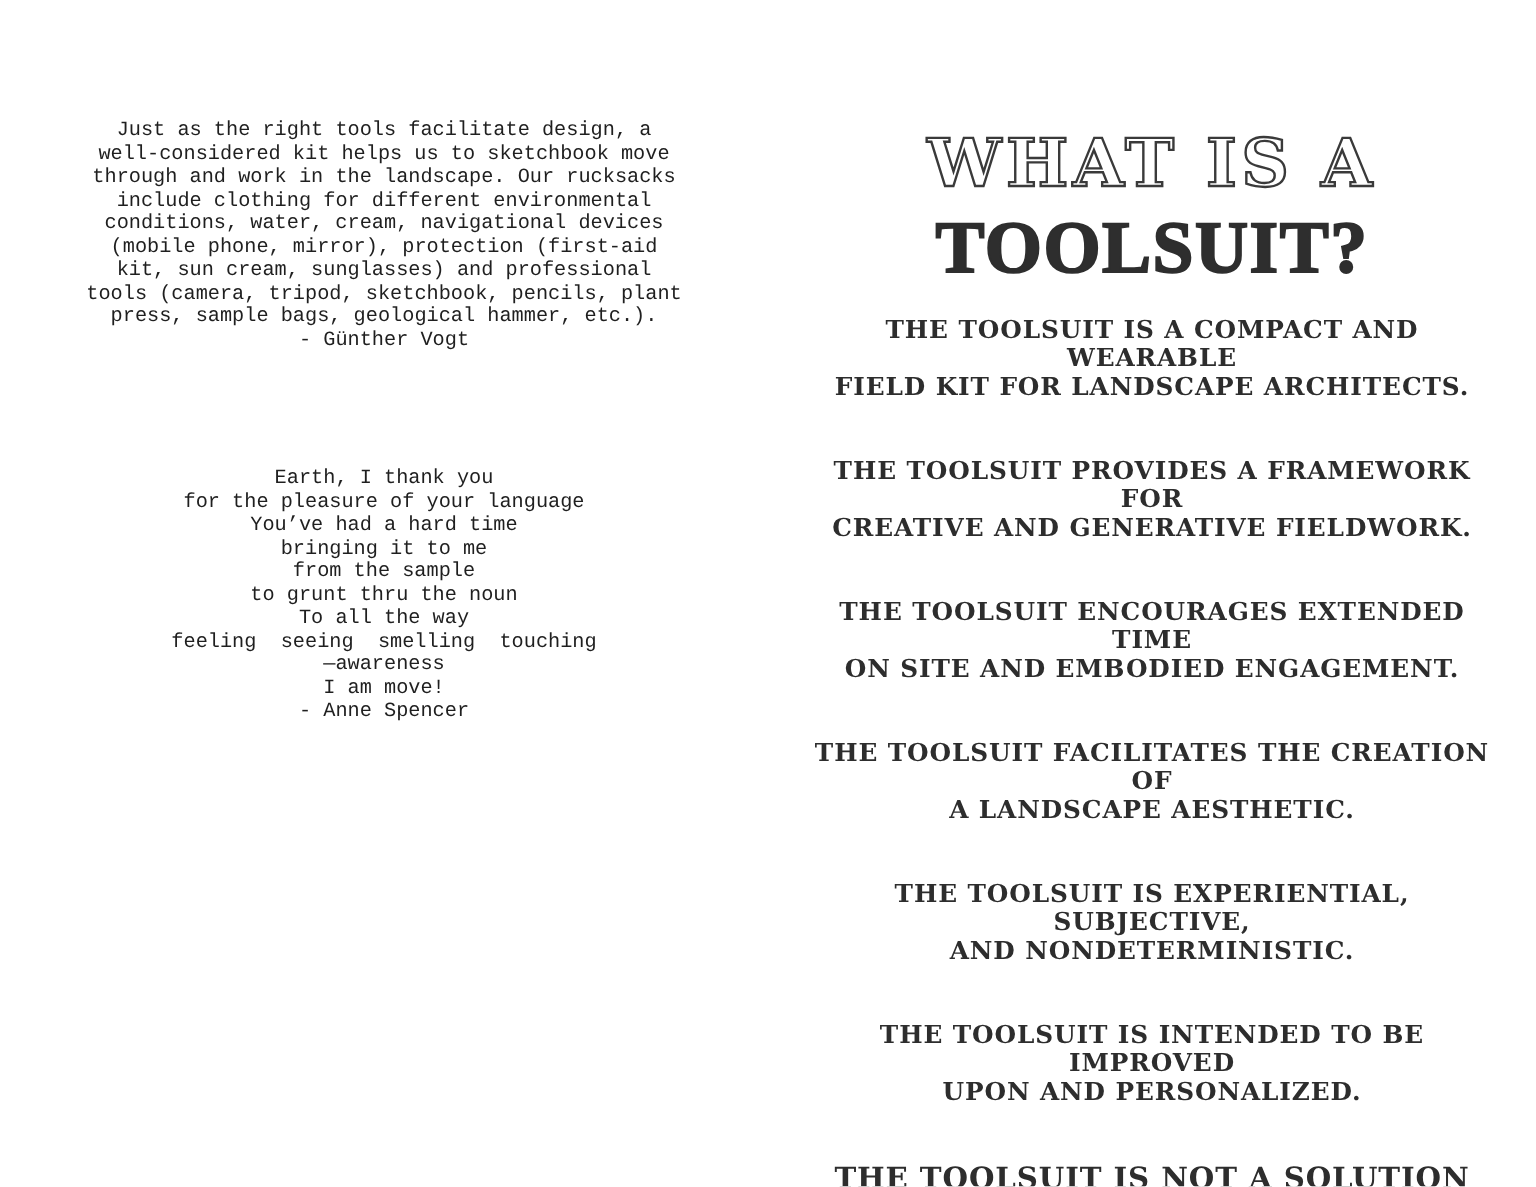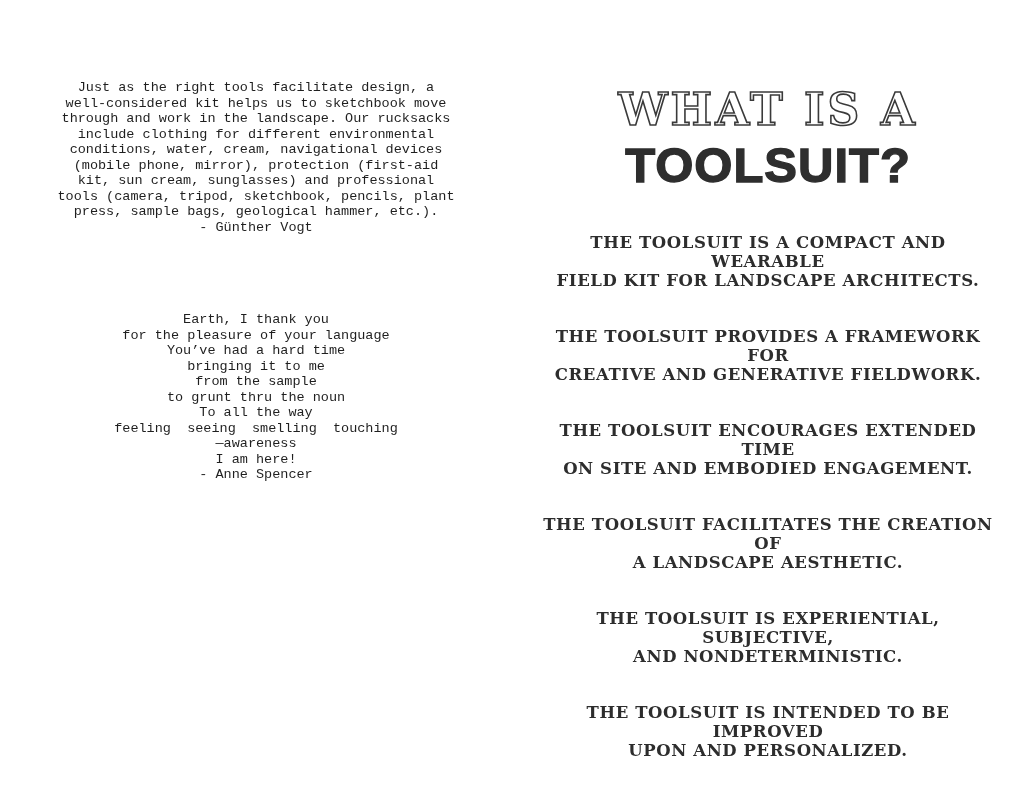--- a/index.html
+++ b/index.html
@@ -50,30 +50,30 @@
     font-family: "DejaVu Serif", serif;
     font-weight: bold;
     font-size: 44px;
     line-height: 54px;
     letter-spacing: 3px;
     color: #ffffff;
     -webkit-text-stroke: 1.6px #3a3a3a;
     text-stroke: 1.6px #3a3a3a;
   }
   .title-main {
-    font-family: Liberation Sans, sans-serif;
+    font-family: Liberation Serif, serif;
     font-weight: bold;
     font-size: 49px;
     line-height: 56px;
     letter-spacing: 1px;
     color: #2e2e2e;
     -webkit-text-stroke: 1.4px #2e2e2e;
     text-stroke: 1.4px #2e2e2e;
   }
-  .statements { margin-top: 40px; padding: 0 30px; }
+  .statements { margin-top: 17px; padding: 0 30px; }
   .statement {
     font-family: "DejaVu Serif", serif;
     font-weight: bold;
     font-size: 16.5px;
     line-height: 19px;
     letter-spacing: 0.6px;
     color: #2d2d2d;
     white-space: pre-line;
     margin-bottom: 37px;
   }
@@ -111,21 +111,21 @@
       <div class="poem-block">
           <div class="mono-line">Earth, I thank you</div>
           <div class="mono-line">for the pleasure of your language</div>
           <div class="mono-line">You’ve had a hard time</div>
           <div class="mono-line">bringing it to me</div>
           <div class="mono-line">from the sample</div>
           <div class="mono-line">to grunt thru the noun</div>
           <div class="mono-line">To all the way</div>
           <div class="mono-line">feeling  seeing  smelling  touching</div>
           <div class="mono-line">—awareness</div>
-          <div class="mono-line">I am here!</div>
+          <div class="mono-line">I am move!</div>
         </div>
       <div class="attribution">- Anne Spencer</div>
     </div>
   </div>
 
   <div class="right-page">
     <div class="title-outline">WHAT IS A</div>
     <div class="title-main">TOOLSUIT?</div>
 
     <div class="statements">

